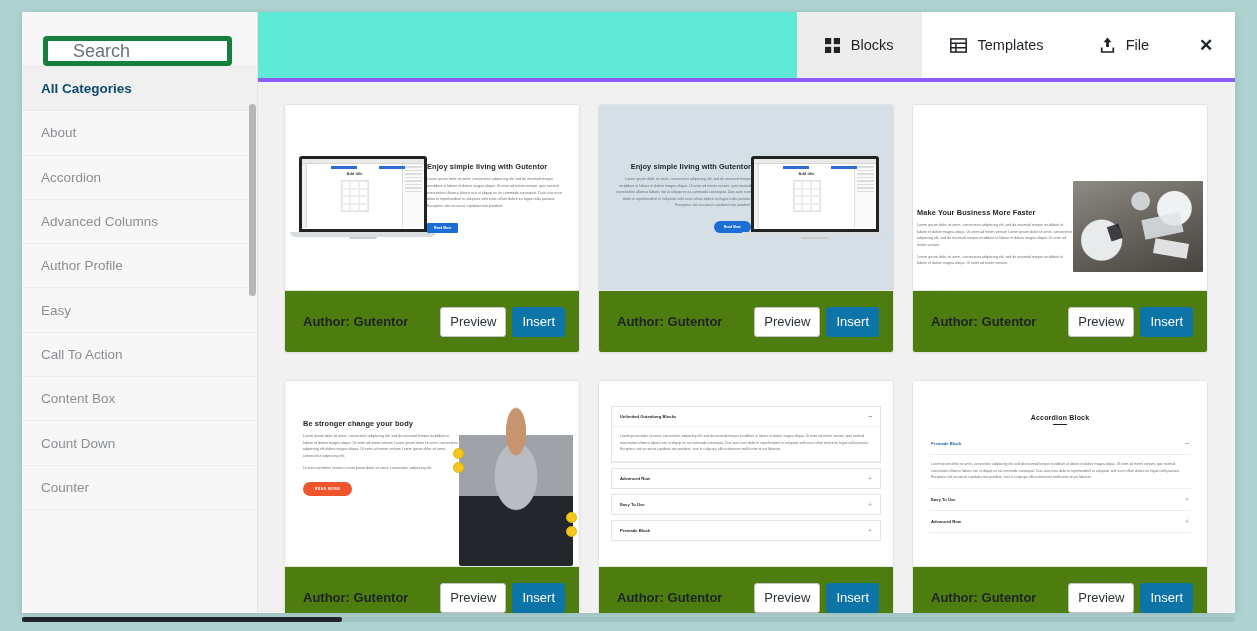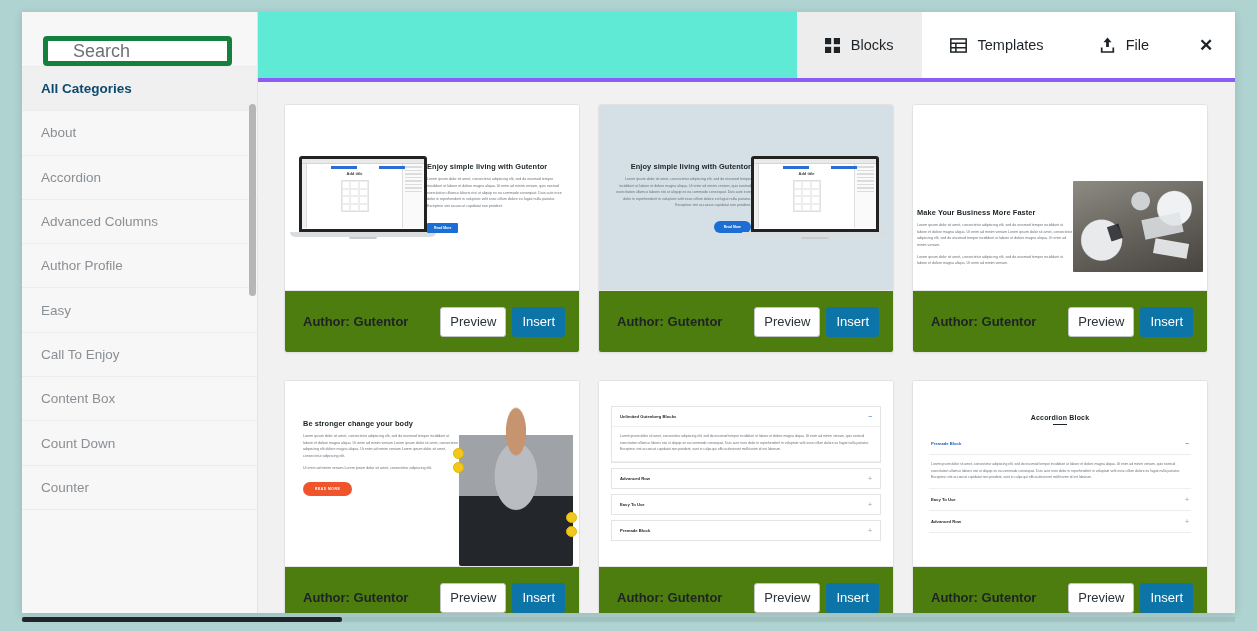--- a/index.html
+++ b/index.html
@@ -366,21 +366,21 @@
       <li class="cat-item">
           <span>Advanced Columns</span>
         </li>
       <li class="cat-item">
           <span>Author Profile</span>
         </li>
       <li class="cat-item">
           <span>Easy</span>
         </li>
       <li class="cat-item">
-          <span>Call To Enjoy</span>
+          <span>Call To Action</span>
         </li>
       <li class="cat-item">
           <span>Content Box</span>
         </li>
       <li class="cat-item">
           <span>Count Down</span>
         </li>
       <li class="cat-item">
           <span>Counter</span>
         </li>

